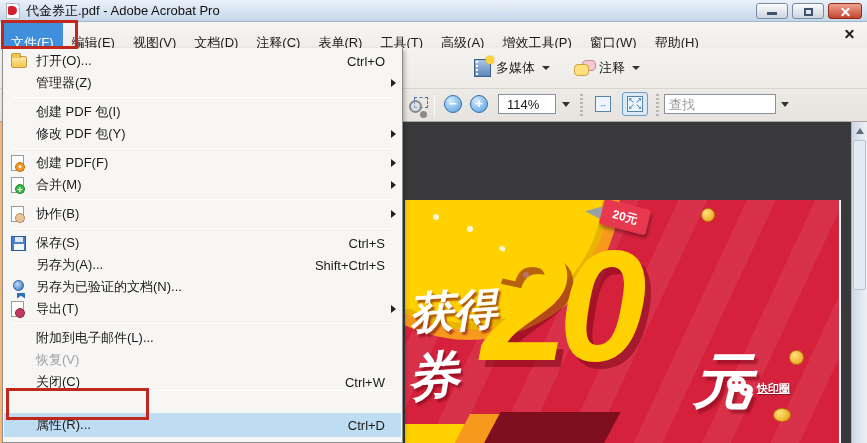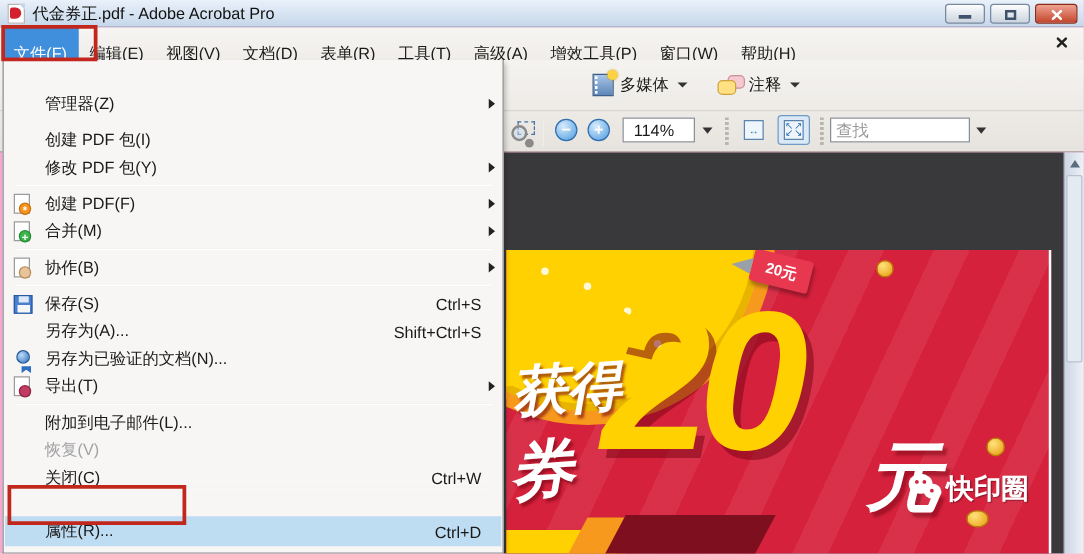--- a/index.html
+++ b/index.html
@@ -1,18 +1,18 @@
 <!DOCTYPE html>
 <html><head>
 <meta charset="utf-8">
 <style>
   * { margin:0; padding:0; box-sizing:border-box; }
   html,body { width:867px; height:443px; }
   body { font-family:"Liberation Sans","DejaVu Sans",sans-serif; font-size:13px; color:#1a1a1a; }
-  #app { position:relative; width:867px; height:443px; overflow:hidden; background:#f9a8d4; }
+  #app { position:relative; width:867px; height:443px; overflow:hidden; background:#fdba74; }
 
   
   .titlebar { position:absolute; left:0; top:0; width:867px; height:22px;
     background:linear-gradient(#e9f1fa,#c6d7ea); border-bottom:1px solid #9fb4cd;
     display:flex; align-items:center; padding-left:6px; }
   .pdficon { position:relative; width:14px; height:16px; background:#fff; border:1px solid #b5b5b5; margin-right:6px; }
   .pdficon::before { content:""; position:absolute; left:1px; top:2px; width:9px; height:9px; background:#d2202f; border-radius:2px 5px 5px 2px; }
   .pdficon::after { content:""; position:absolute; right:-1px; top:-1px; border-style:solid; border-width:0 5px 5px 0; border-color:transparent #c6d7ea transparent transparent; }
   .title-text { font-size:13px; color:#111; white-space:nowrap; }
   .winbtns { position:absolute; right:5px; top:3px; display:flex; gap:4px; }
@@ -126,21 +126,21 @@
     text-align:center; line-height:26px; box-shadow:2px 3px 3px rgba(0,0,0,.3); }
   .ribbon::before { content:""; position:absolute; left:-16px; top:8px; width:0; height:0;
     border-top:9px solid transparent; border-bottom:4px solid transparent; border-right:16px solid #9aa0a8; }
   .coin { position:absolute; border-radius:50%; background:radial-gradient(circle at 35% 30%, #ffe27a, #e89a0e); border:1px solid #b97b06; }
   .wm { position:absolute; left:322px; top:176px; display:flex; align-items:center; gap:4px; }
   .wm-logo { position:relative; width:26px; height:24px; }
   .wm-logo::before { content:""; position:absolute; left:0; top:0; width:19px; height:16px; background:#fff; border-radius:50% 50% 46% 46%; }
   .wm-logo::after { content:""; position:absolute; left:12px; top:8px; width:14px; height:12px; background:#fff; border-radius:50%; }
   .wm-eye1,.wm-eye2,.wm-eye3 { position:absolute; width:3px; height:3px; border-radius:50%; background:#d6213c; z-index:2; }
   .wm-eye1 { left:5px; top:5px; } .wm-eye2 { left:11px; top:5px; } .wm-eye3 { left:17px; top:12px; }
-  .wm-text { color:#fff; font-size:22px; font-weight:bold; text-shadow:1px 1px 1px rgba(0,0,0,.35); }
+  .wm-text { color:#fff; font-size:11px; font-weight:bold; text-shadow:1px 1px 1px rgba(0,0,0,.35);text-decoration:underline; }
   .bottom-band { position:absolute; left:-6px; top:224px; width:96px; height:22px; background:#ffd100; transform:skewX(-16deg); }
   .bottom-chev { position:absolute; left:56px; top:214px; width:46px; height:34px; background:#f6991c; transform:skewX(-28deg); }
   .bottom-chev2 { position:absolute; left:86px; top:212px; width:120px; height:36px; background:#7e0f1f; transform:skewX(-28deg); }
 
   
   .scrollbar { position:absolute; right:0; top:122px; width:16px; height:321px;
     background:linear-gradient(to right,#cdd6e2,#eef2f8); border-left:1px solid #aab6c4; }
   .sb-up { position:absolute; left:4px; top:6px; width:0; height:0;
     border-bottom:6px solid #5a6b7d; border-left:4px solid transparent; border-right:4px solid transparent; }
   .sb-thumb { position:absolute; left:1px; top:18px; width:13px; height:150px; background:#e4eaf2; border:1px solid #b7c2cf; border-radius:2px; }
@@ -165,20 +165,21 @@
           <span class="glyph-x2"></span>
         </div>
     </div>
   </div>
 
   <div class="menubar">
     <div class="mb-item active">文件(F)</div>
     <div class="mb-item">编辑(E)</div>
     <div class="mb-item">视图(V)</div>
     <div class="mb-item">文档(D)</div>
+    <div class="mb-item">注释(C)</div>
     <div class="mb-item">表单(R)</div>
     <div class="mb-item">工具(T)</div>
     <div class="mb-item">高级(A)</div>
     <div class="mb-item">增效工具(P)</div>
     <div class="mb-item">窗口(W)</div>
     <div class="mb-item">帮助(H)</div>
     <div class="mb-close">
         <i></i>
         <i></i>
       </div>
@@ -255,20 +256,27 @@
       </div>
     </div>
   </div>
 
   <div class="scrollbar">
     <span class="sb-up"></span>
     <span class="sb-thumb"></span>
   </div>
 
   <div class="filemenu">
+    <div class="mi" style="top:2px;">
+      <span class="mi-ic">
+          <span class="ic ic-folder"></span>
+        </span>
+      <span class="mi-label">打开(O)...</span>
+      <span class="mi-short">Ctrl+O</span>
+    </div>
     <div class="mi" style="top:24px;">
       <span class="mi-label">管理器(Z)</span>
       <span class="mi-arrow"></span>
     </div>
     <div class="msep" style="top:49px;"></div>
     <div class="mi" style="top:53px;padding-left:32px;">
       <span class="mi-label">创建 PDF 包(I)</span>
     </div>
     <div class="mi" style="top:75px;">
       <span class="mi-label">修改 PDF 包(Y)</span>

